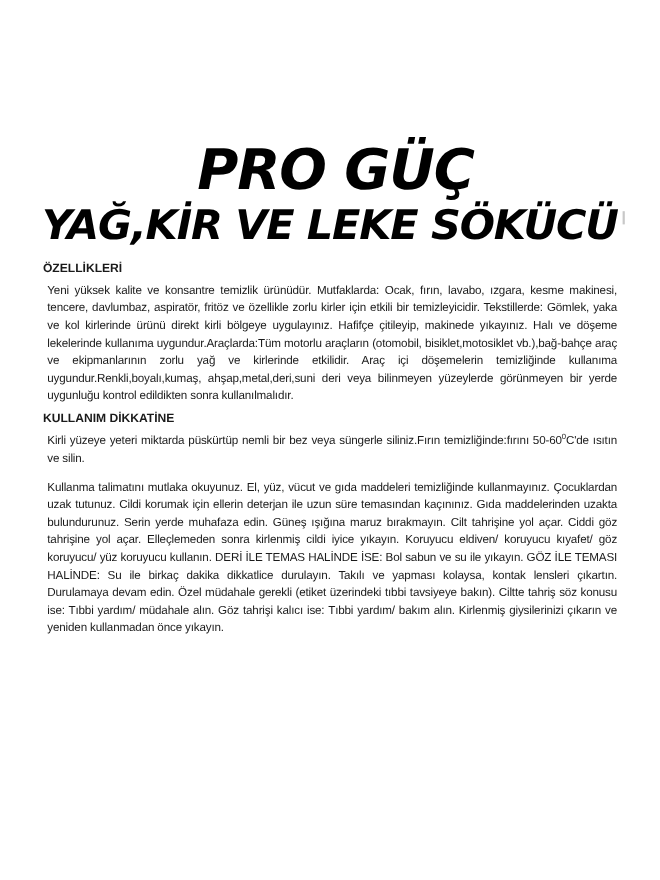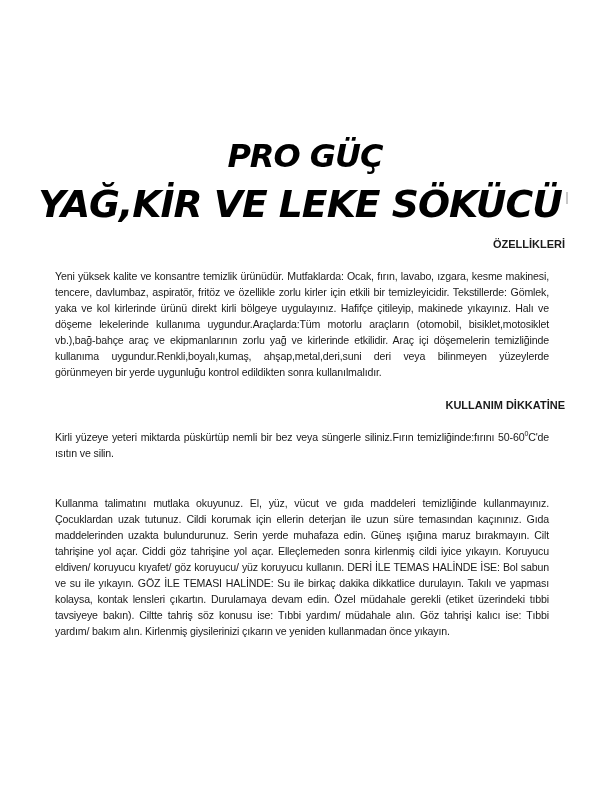--- a/index.html
+++ b/index.html
@@ -29,21 +29,21 @@
       text-align: center;
       font-family: "DejaVu Sans", sans-serif;
       font-weight: bold;
       font-style: italic;
       color: #000;
       letter-spacing: -1px;
       white-space: nowrap;
     }
     .title-1 {
       top: 131px;
-      font-size: 32px;
+      font-size: 51px;
       line-height: 50px;
       padding-left: 10px;
       box-sizing: border-box;
     }
     .title-2 {
       top: 182px;
       font-size: 37px;
       line-height: 46px;
       transform: scaleX(1.02);
       transform-origin: center;
@@ -61,29 +61,29 @@
       left: 39px;
       top: 236px;
       width: 526px;
       font-family: "Liberation Sans", sans-serif;
       font-size: 10.6px;
       line-height: 16px;
       color: #1a1a1a;
       letter-spacing: -0.15px;
     }
     .section-heading {
-      text-align: right;
+      text-align: left;
       font-weight: bold;
       font-size: 11px;
       line-height: 16px;
       margin: 0;
       letter-spacing: 0;
     }
     .section-text {
-      margin: 16px;
+      margin: 4px;
       text-align: justify;
     }
     .section-text sup {
       font-size: 7px;
       line-height: 0;
     }
     .gap { height: 1px; }
   </style>
 </head>
 <body>

